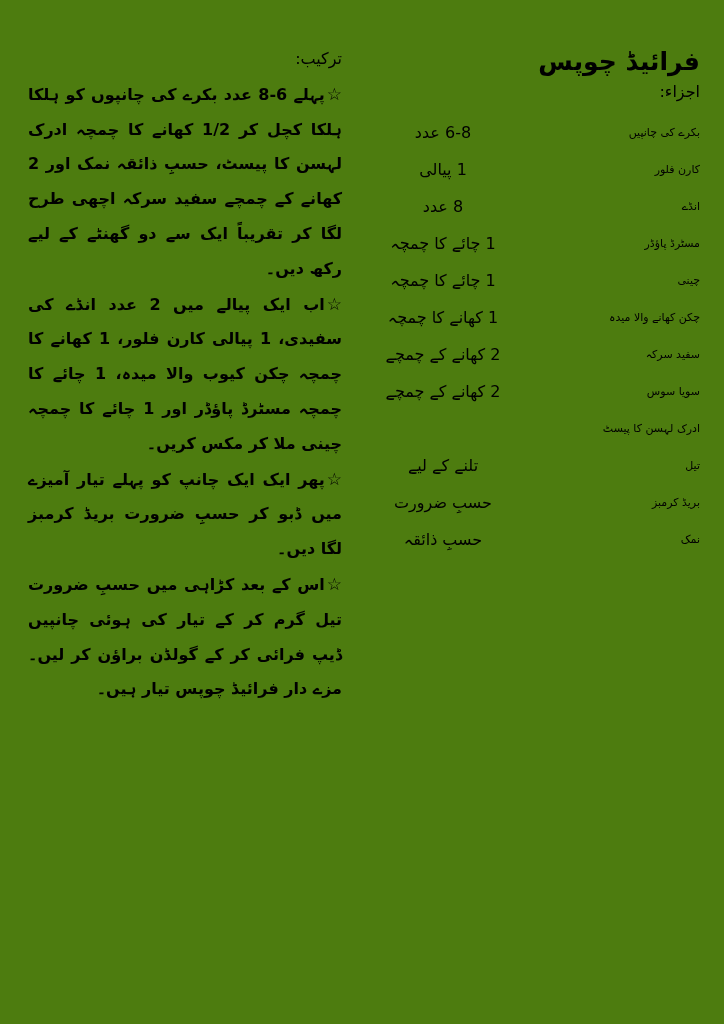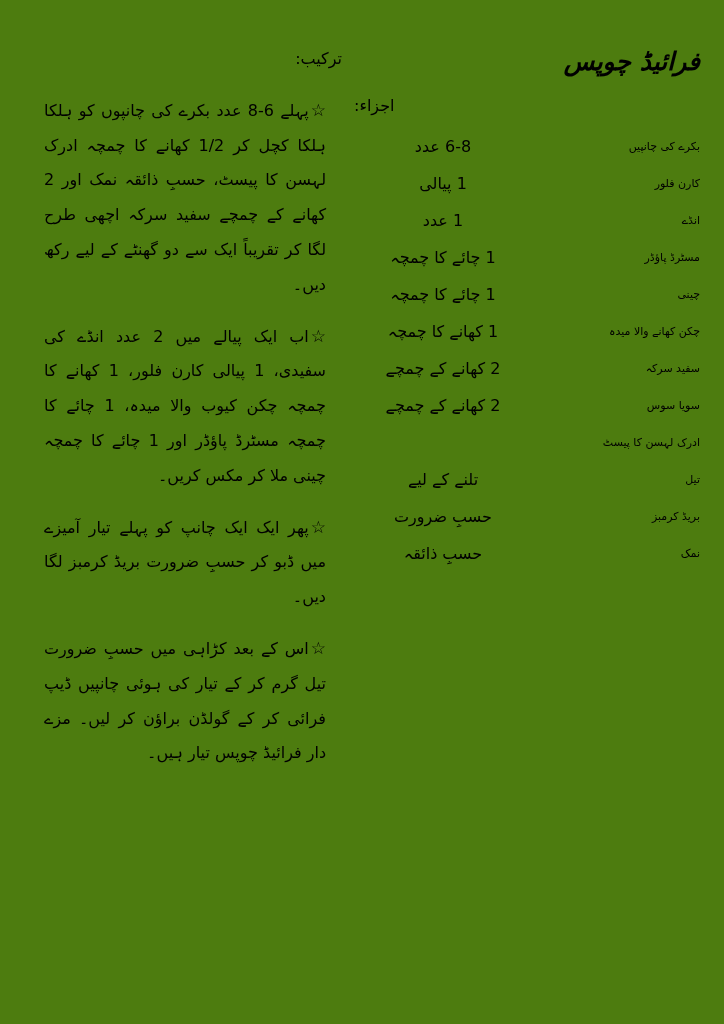--- a/index.html
+++ b/index.html
@@ -21,27 +21,25 @@
     top: 0;
     right: 24px;
     width: 346px;
   }
   .recipe-title {
     margin: 44px 0 0 0;
     font-size: 25px;
     font-weight: bold;
     line-height: 36px;
     text-align: right;
-    font-style: italic;
   }
   .ing-heading {
-    margin-top: 14px;
     font-size: 16px;
     line-height: 24px;
-    text-align: left;
+    text-align: right;
   }
   .ing-list { margin-top: 10px; }
   .ing-row {
     display: flex;
     height: 37px;
     align-items: center;
   }
   .ing-name {
     width: 168px;
     font-size: 11px;
@@ -62,23 +60,24 @@
     left: 28px;
     width: 314px;
     font-size: 16px;
     line-height: 34.8px;
   }
   .method-heading {
     text-align: right;
     font-size: 16px;
   }
   .step {
-    margin: 16px;
+    margin: 0;
     text-align: justify;
     text-align-last: right;
+    font-weight: bold;
   }
   .star {
     display: inline-block;
     font-size: 17px;
     padding-left: 2px;
   }
 </style>
 </head>
 <body>
 
@@ -104,21 +103,21 @@
       <div class="ing-row">
         <div class="ing-name">بکرے کی چانپیں</div>
         <div class="ing-qty">6-8 عدد</div>
       </div>
       <div class="ing-row">
         <div class="ing-name">کارن فلور</div>
         <div class="ing-qty">1 پیالی</div>
       </div>
       <div class="ing-row">
         <div class="ing-name">انڈے</div>
-        <div class="ing-qty">1 عدد</div>
+        <div class="ing-qty">8 عدد</div>
       </div>
       <div class="ing-row">
         <div class="ing-name">مسٹرڈ پاؤڈر</div>
         <div class="ing-qty">1 چائے کا چمچہ</div>
       </div>
       <div class="ing-row">
         <div class="ing-name">چینی</div>
         <div class="ing-qty">1 چائے کا چمچہ</div>
       </div>
       <div class="ing-row">

